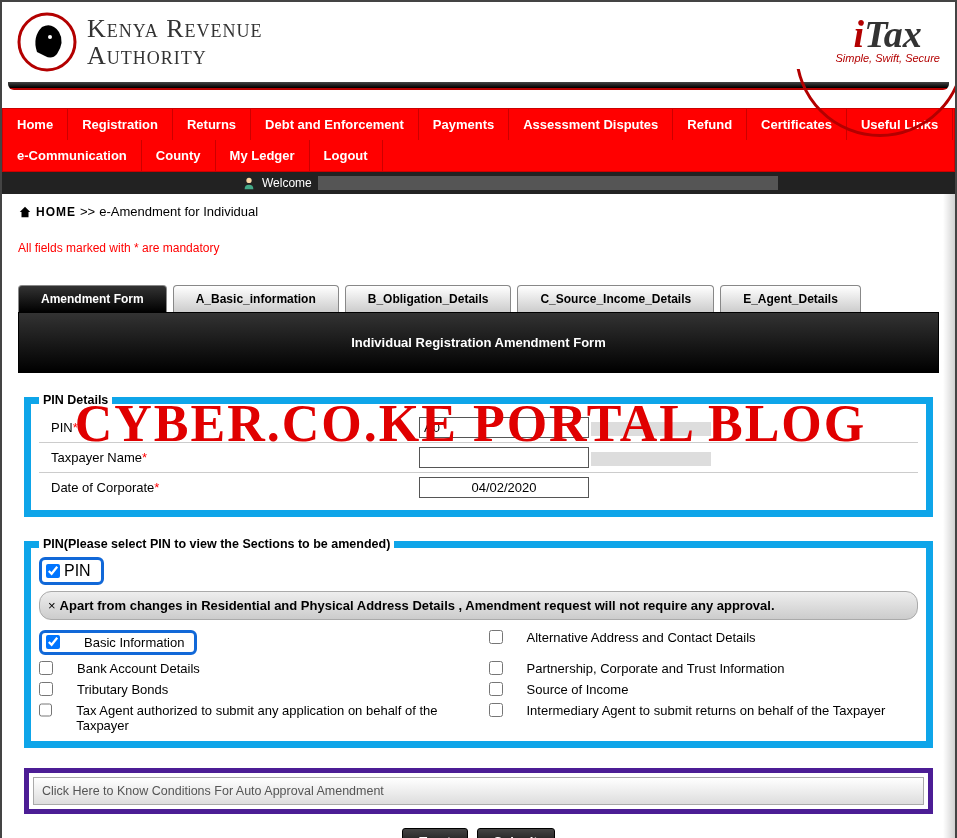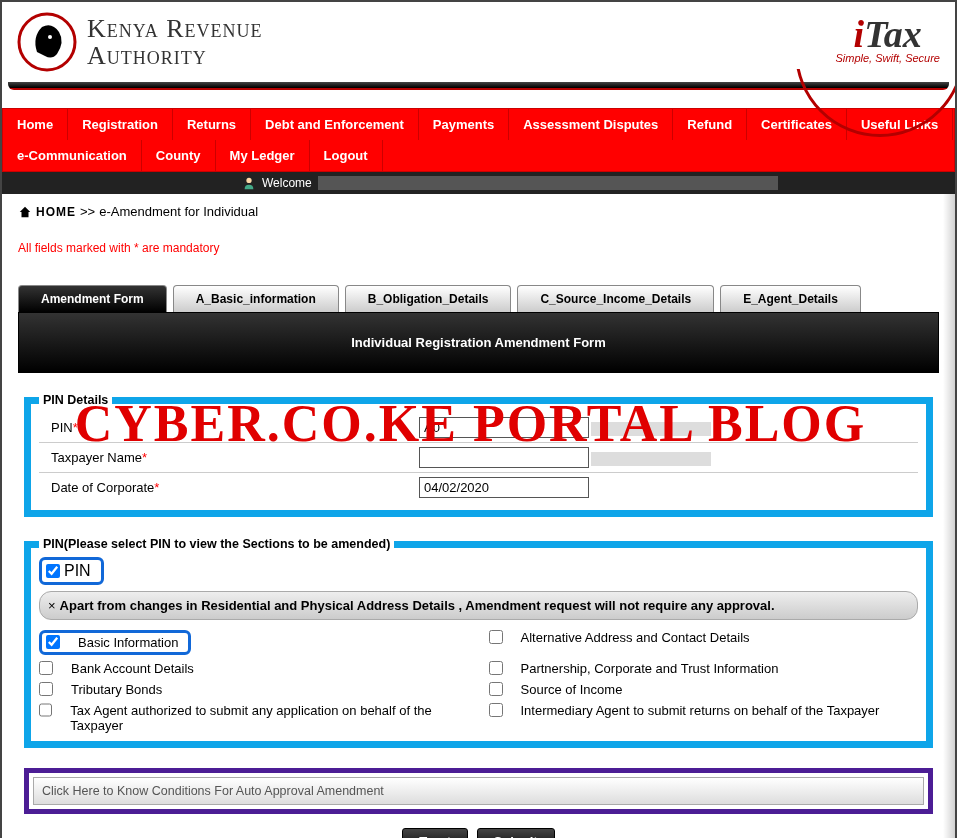--- a/index.html
+++ b/index.html
@@ -32,28 +32,28 @@
 .tab.active { background: linear-gradient(#333,#000); color: #fff; text-align: right; }
 .form-title { background: linear-gradient(#333,#000); color: #fff; text-align: center; font-weight: bold; font-size: 13px; padding: 22px; border: 1px solid #000; }
 fieldset { border: 7px solid #0ea5e9; margin: 20px 6px; padding: 6px 8px 8px 8px; }
 legend { font-weight: bold; font-size: 12.5px; padding: 0 4px; }
 .row { display: flex; align-items: center; border-bottom: 1px solid #ccc; padding: 4px 0; font-size: 13px; }
 .row:last-child { border-bottom: none; }
 .lbl { width: 380px; padding-left: 12px; }
 .ast { color: #f00; }
 .val-wrap { flex: 1; }
 .val-wrap input[type="text"] { border: 1px solid #555; padding: 2px 4px; font-size: 13px; width: 170px; }
-.val-wrap input.date { text-align: left; }
+.val-wrap input.date { text-align: center; }
 .mask { display: inline-block; background: #ddd; width: 120px; height: 14px; vertical-align: middle; margin-left: 2px; }
 .pin-select { margin-top: 4px; }
 .highlighted { border: 3px solid #1168d8; border-radius: 6px; padding: 2px 10px 2px 4px; display: inline-flex; align-items: center; gap: 4px; }
 .note-bar { background: linear-gradient(#eee,#ccc); border: 1px solid #aaa; border-radius: 12px; padding: 6px 8px; font-size: 13px; font-weight: bold; margin-top: 6px; }
 .note-bar .x { font-weight: normal; margin-right: 4px; }
 .sections { margin-top: 10px; display: grid; grid-template-columns: 1fr 1fr; gap: 6px 20px; font-size: 13px; }
-.sections label { display: flex; align-items: flex-start; gap: 18px; }
+.sections label { display: flex; align-items: flex-start; gap: 24px; }
 .sections input[type="checkbox"], .pin-select input[type="checkbox"] { width: 14px; height: 14px; }
 .cond-box { border: 5px solid #4c1d95; margin: 14px 6px 0 6px; padding: 4px; }
 .cond-inner { background: linear-gradient(#fff,#ddd); border: 1px solid #aaa; padding: 6px 8px; font-size: 12.5px; color: #555; }
 .btn-row { text-align: center; margin: 14px 0 0 0; }
 .btn-row button { background: linear-gradient(#444,#000); color: #fff; border: 1px solid #000; padding: 5px 16px; font-weight: bold; font-size: 13px; border-radius: 3px; cursor: pointer; margin: 0 2px; }
 .watermark { position: absolute; top: 392px; left: 0; right: 16px; text-align: center; font-family: Georgia, serif; font-size: 52px; font-weight: bold; color: #e00000; letter-spacing: 2px; pointer-events: none; z-index: 99; white-space: nowrap; }
 </style>
 </head>
 <body>
 

